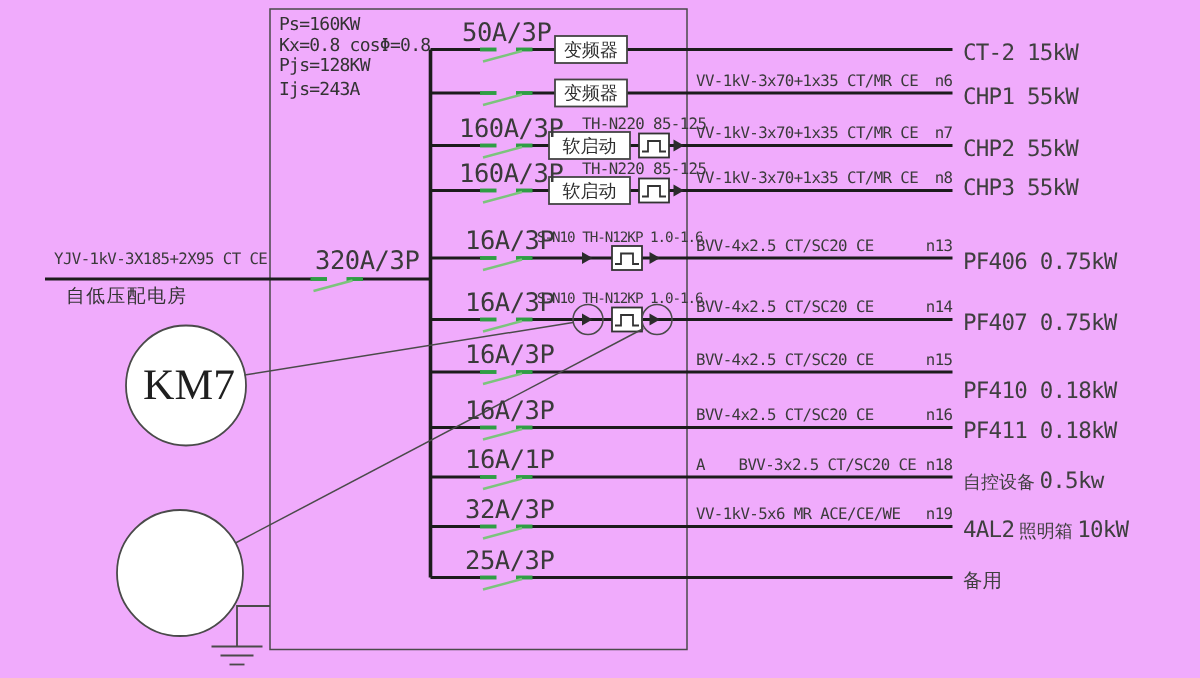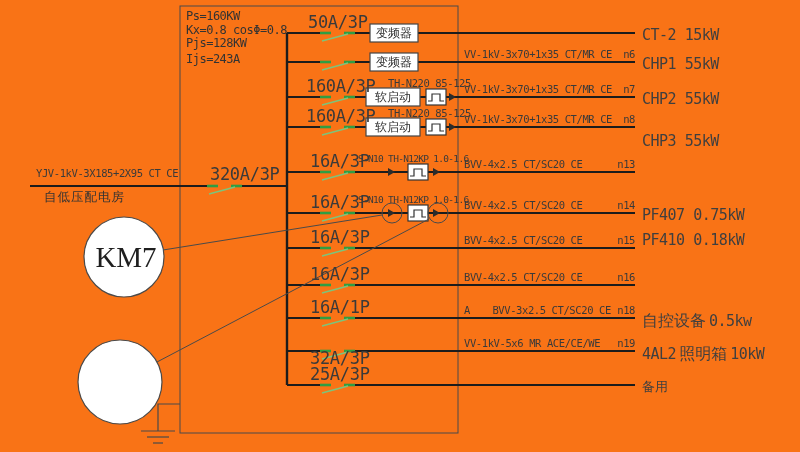--- a/index.html
+++ b/index.html
@@ -1,29 +1,29 @@
 <!DOCTYPE html>
 <html><head>
 <meta charset="utf-8">
 <style>
   html,body{margin:0;padding:0;background:#fff;}
-  .stage{position:relative;width:800px;height:452px;background:#f97316;overflow:hidden;
+  .stage{position:relative;width:800px;height:452px;background:#f0abfc;overflow:hidden;
          font-family:"DejaVu Sans Mono",monospace;}
   #wiring{position:absolute;left:0;top:0;}
   .t{position:absolute;white-space:nowrap;font:10.5px/13px "DejaVu Sans Mono",monospace;
      color:#3a3a3a;letter-spacing:-0.4px;}
   .t11{font-size:17px;letter-spacing:-0.3px;}
   .t9{font-size:9.5px;letter-spacing:-0.7px;}
   .cable-row{position:absolute;left:464px;width:171px;display:flex;justify-content:space-between;
      white-space:nowrap;font:10.5px/13px "DejaVu Sans Mono",monospace;color:#3a3a3a;letter-spacing:-0.4px;}
   .cable-row .p{width:22px;}
   .load{position:absolute;left:642px;display:flex;align-items:baseline;gap:3px;white-space:nowrap;
      color:#3f3f3f;font-family:"DejaVu Sans Mono",monospace;}
   .load .lg{font-size:15px;line-height:18px;letter-spacing:-0.5px;text-align:right;}
-  .load .sm{font-size:16px;text-align:center;}
+  .load .sm{font-size:12px;text-align:center;}
   .load .md{font-size:13px;text-align:center;}
   .cjk{font-family:Liberation Serif, serif;}
   .calc{position:absolute;color:#333;}
   .calc div{font:12px/13.5px "DejaVu Sans Mono",monospace;letter-spacing:-0.5px;}
   .devbox{position:absolute;text-align:center;font:12px/18px "Liberation Sans",sans-serif;color:#2e2e2e;}
   .tag{position:absolute;text-align:center;font:29px/32px "Liberation Serif",serif;color:#1f1f1f;}
   .abs{position:absolute;}
 </style>
 </head>
 <body>
@@ -193,68 +193,74 @@
   <div class="load" style="top:90px">
     <span class="lg">CHP2 55kW</span>
   </div>
 
   <div class="t t11" style="left:306px;top:110px">160A/3P</div>
   <div class="t" style="left:388px;top:107px">TH-N220 85-125</div>
   <div class="cable-row" style="top:113px">
     <span>VV-1kV-3x70+1x35 CT/MR CE</span>
     <span>n8</span>
   </div>
-  <div class="load" style="top:132px">
+  <div class="load" style="top:116px">
     <span class="lg">CHP3 55kW</span>
   </div>
 
   <div class="t t11" style="left:310px;top:155px">16A/3P</div>
   <div class="t t9" style="left:358px;top:152px">S-N10 TH-N12KP 1.0-1.6</div>
   <div class="cable-row" style="top:158px">
     <span>BVV-4x2.5 CT/SC20 CE</span>
     <span>n13</span>
   </div>
+  <div class="load" style="top:165px">
+    <span class="lg">PF406 0.75kW</span>
+  </div>
 
   <div class="t t11" style="left:310px;top:196px">16A/3P</div>
   <div class="t t9" style="left:358px;top:193px">S-N10 TH-N12KP 1.0-1.6</div>
   <div class="cable-row" style="top:199px">
     <span>BVV-4x2.5 CT/SC20 CE</span>
     <span>n14</span>
   </div>
   <div class="load" style="top:206px">
     <span class="lg">PF407 0.75kW</span>
   </div>
 
   <div class="t t11" style="left:310px;top:231px">16A/3P</div>
   <div class="cable-row" style="top:234px">
     <span>BVV-4x2.5 CT/SC20 CE</span>
     <span>n15</span>
   </div>
-  <div class="load" style="top:231px">
+  <div class="load" style="top:251px">
     <span class="lg">PF410 0.18kW</span>
   </div>
 
   <div class="t t11" style="left:310px;top:268px">16A/3P</div>
   <div class="cable-row" style="top:271px">
     <span>BVV-4x2.5 CT/SC20 CE</span>
     <span>n16</span>
+  </div>
+  <div class="load" style="top:278px">
+    <span class="lg">PF411 0.18kW</span>
   </div>
 
   <div class="t t11" style="left:310px;top:301px">16A/1P</div>
   <div class="cable-row" style="top:304px">
     <span class="p">A</span>
     <span>BVV-3x2.5 CT/SC20 CE</span>
     <span>n18</span>
   </div>
   <div class="load" style="top:311px">
     <span class="sm cjk">自控设备</span>
     <span class="lg">0.5kw</span>
   </div>
 
-  <div class="t t11" style="left:310px;top:352px">32A/3P</div>
+  <div class="t t11" style="left:310px;top:334px">32A/3P</div>
   <div class="cable-row" style="top:337px">
     <span>VV-1kV-5x6 MR ACE/CE/WE</span>
     <span>n19</span>
   </div>
   <div class="load" style="top:344px">
     <span class="lg">4AL2</span>
     <span class="sm cjk">照明箱</span>
     <span class="lg">10kW</span>
   </div>
 

